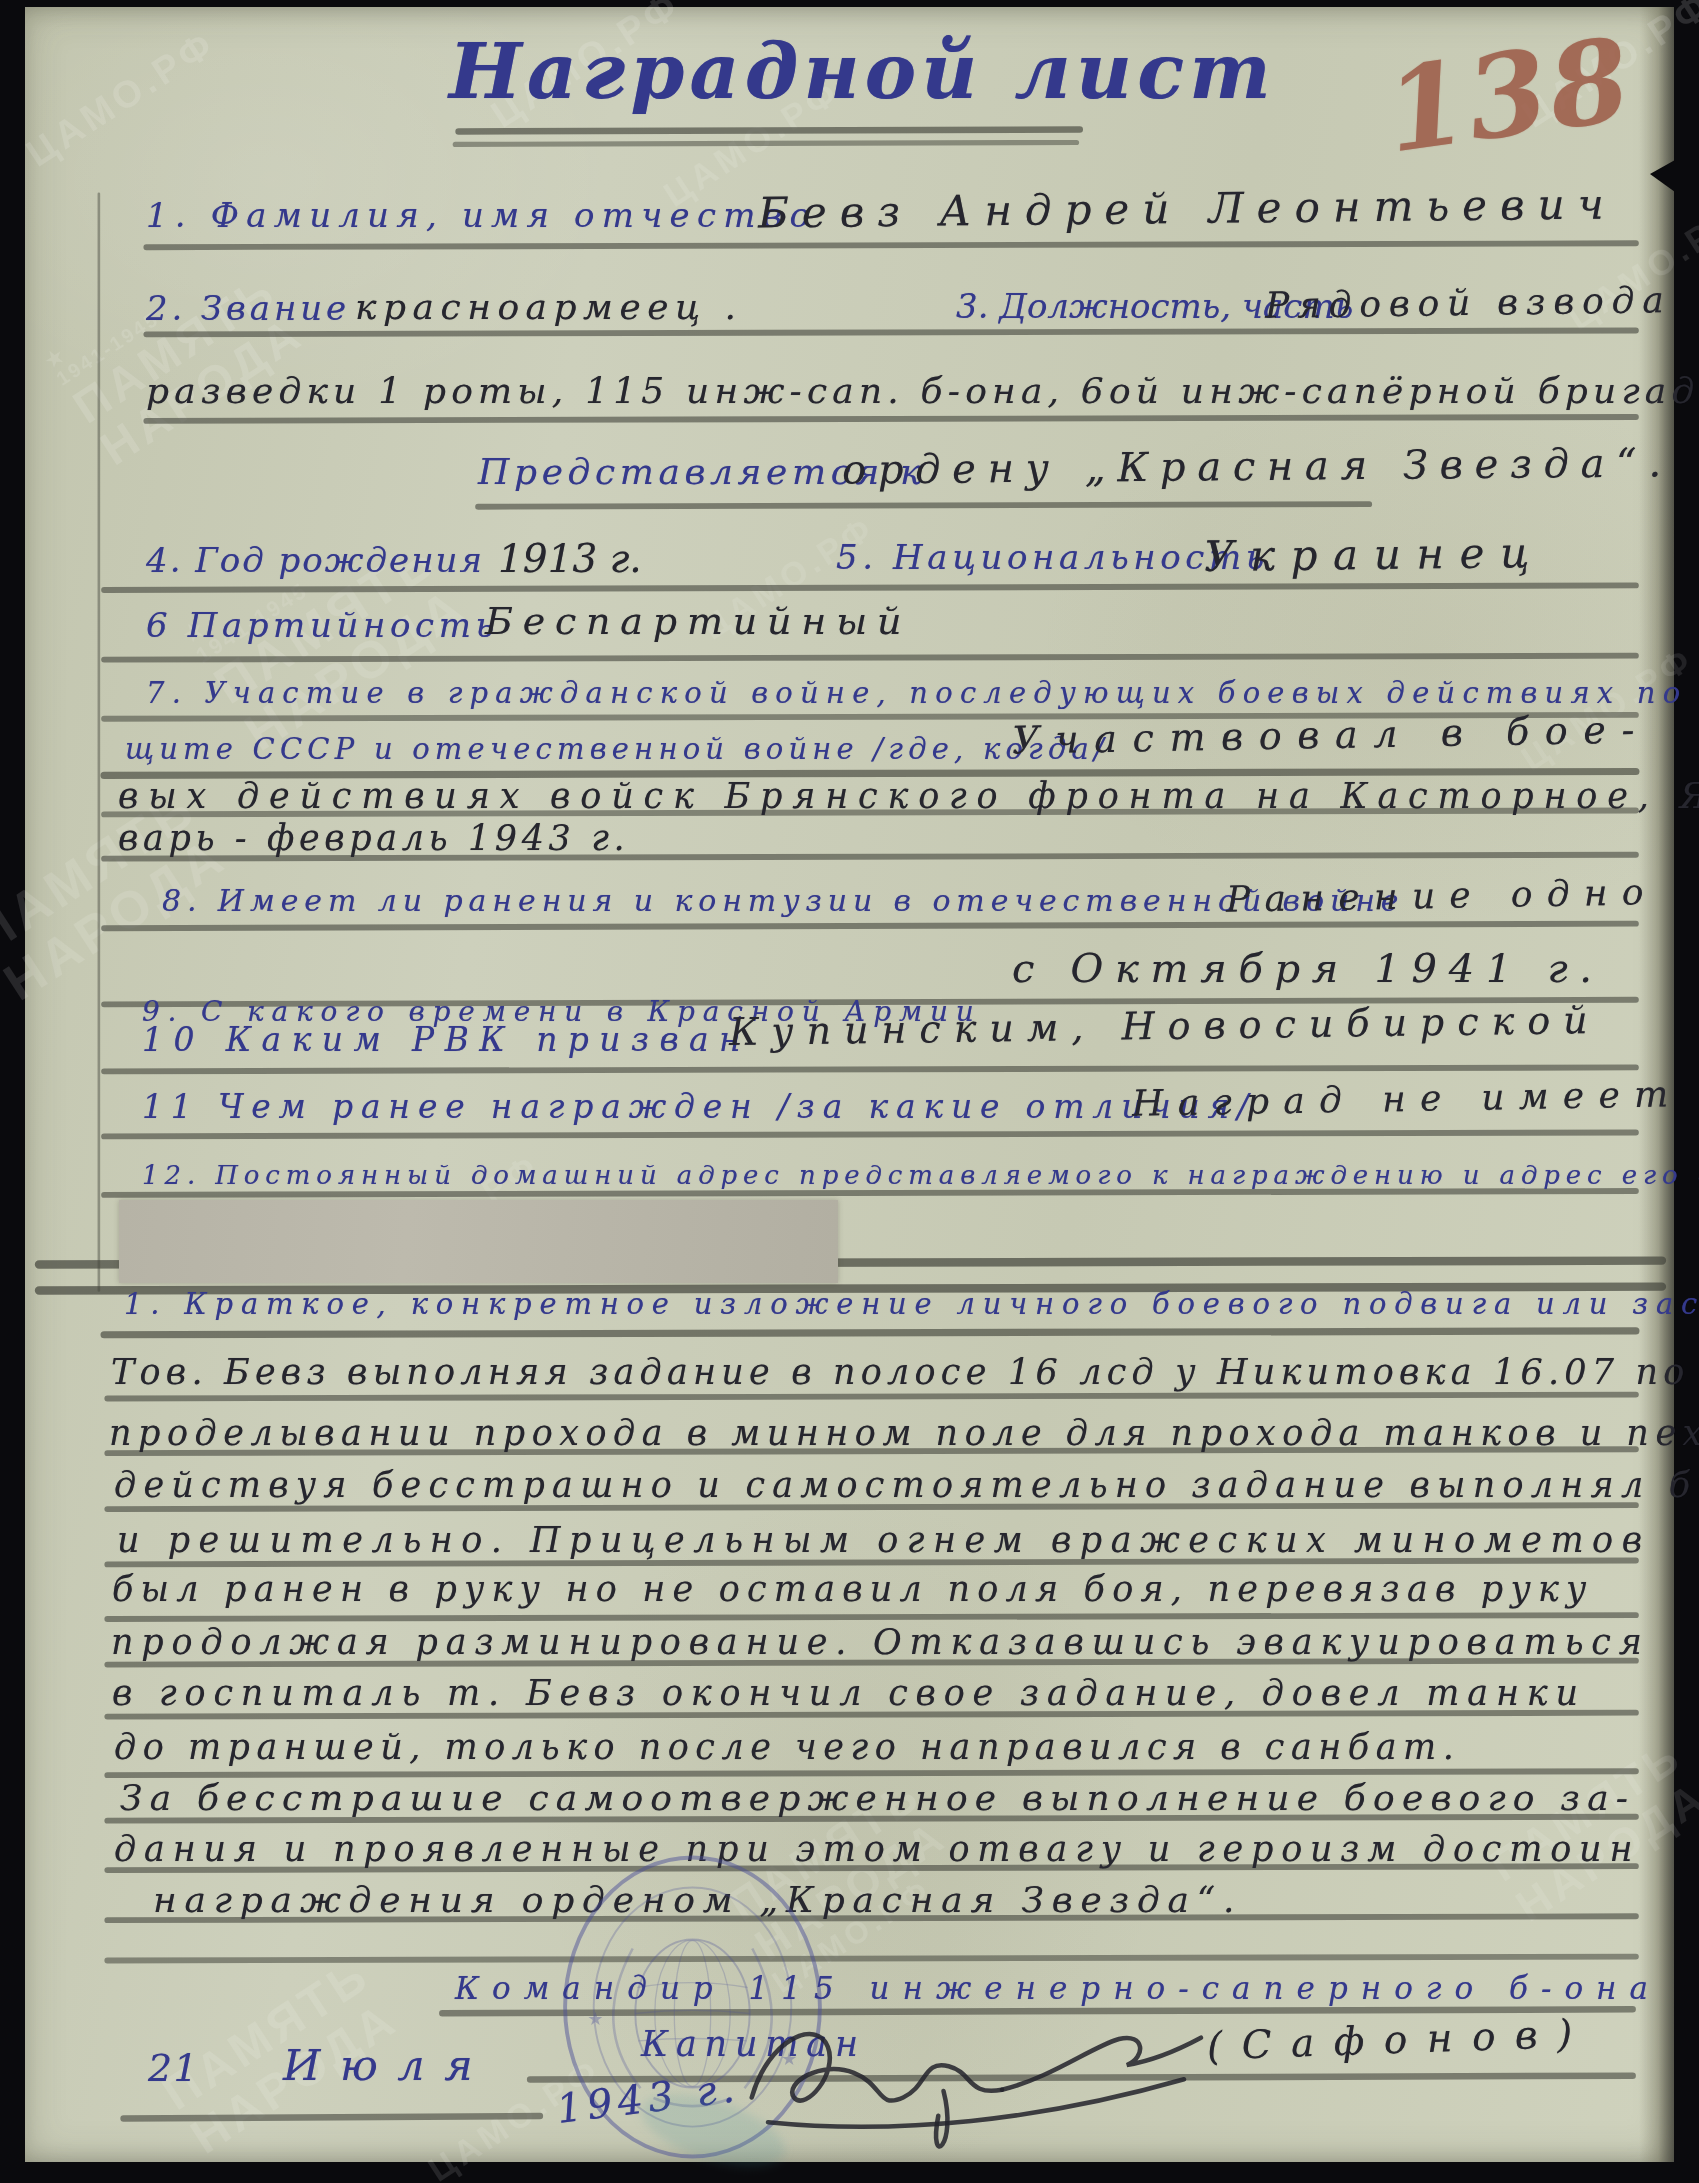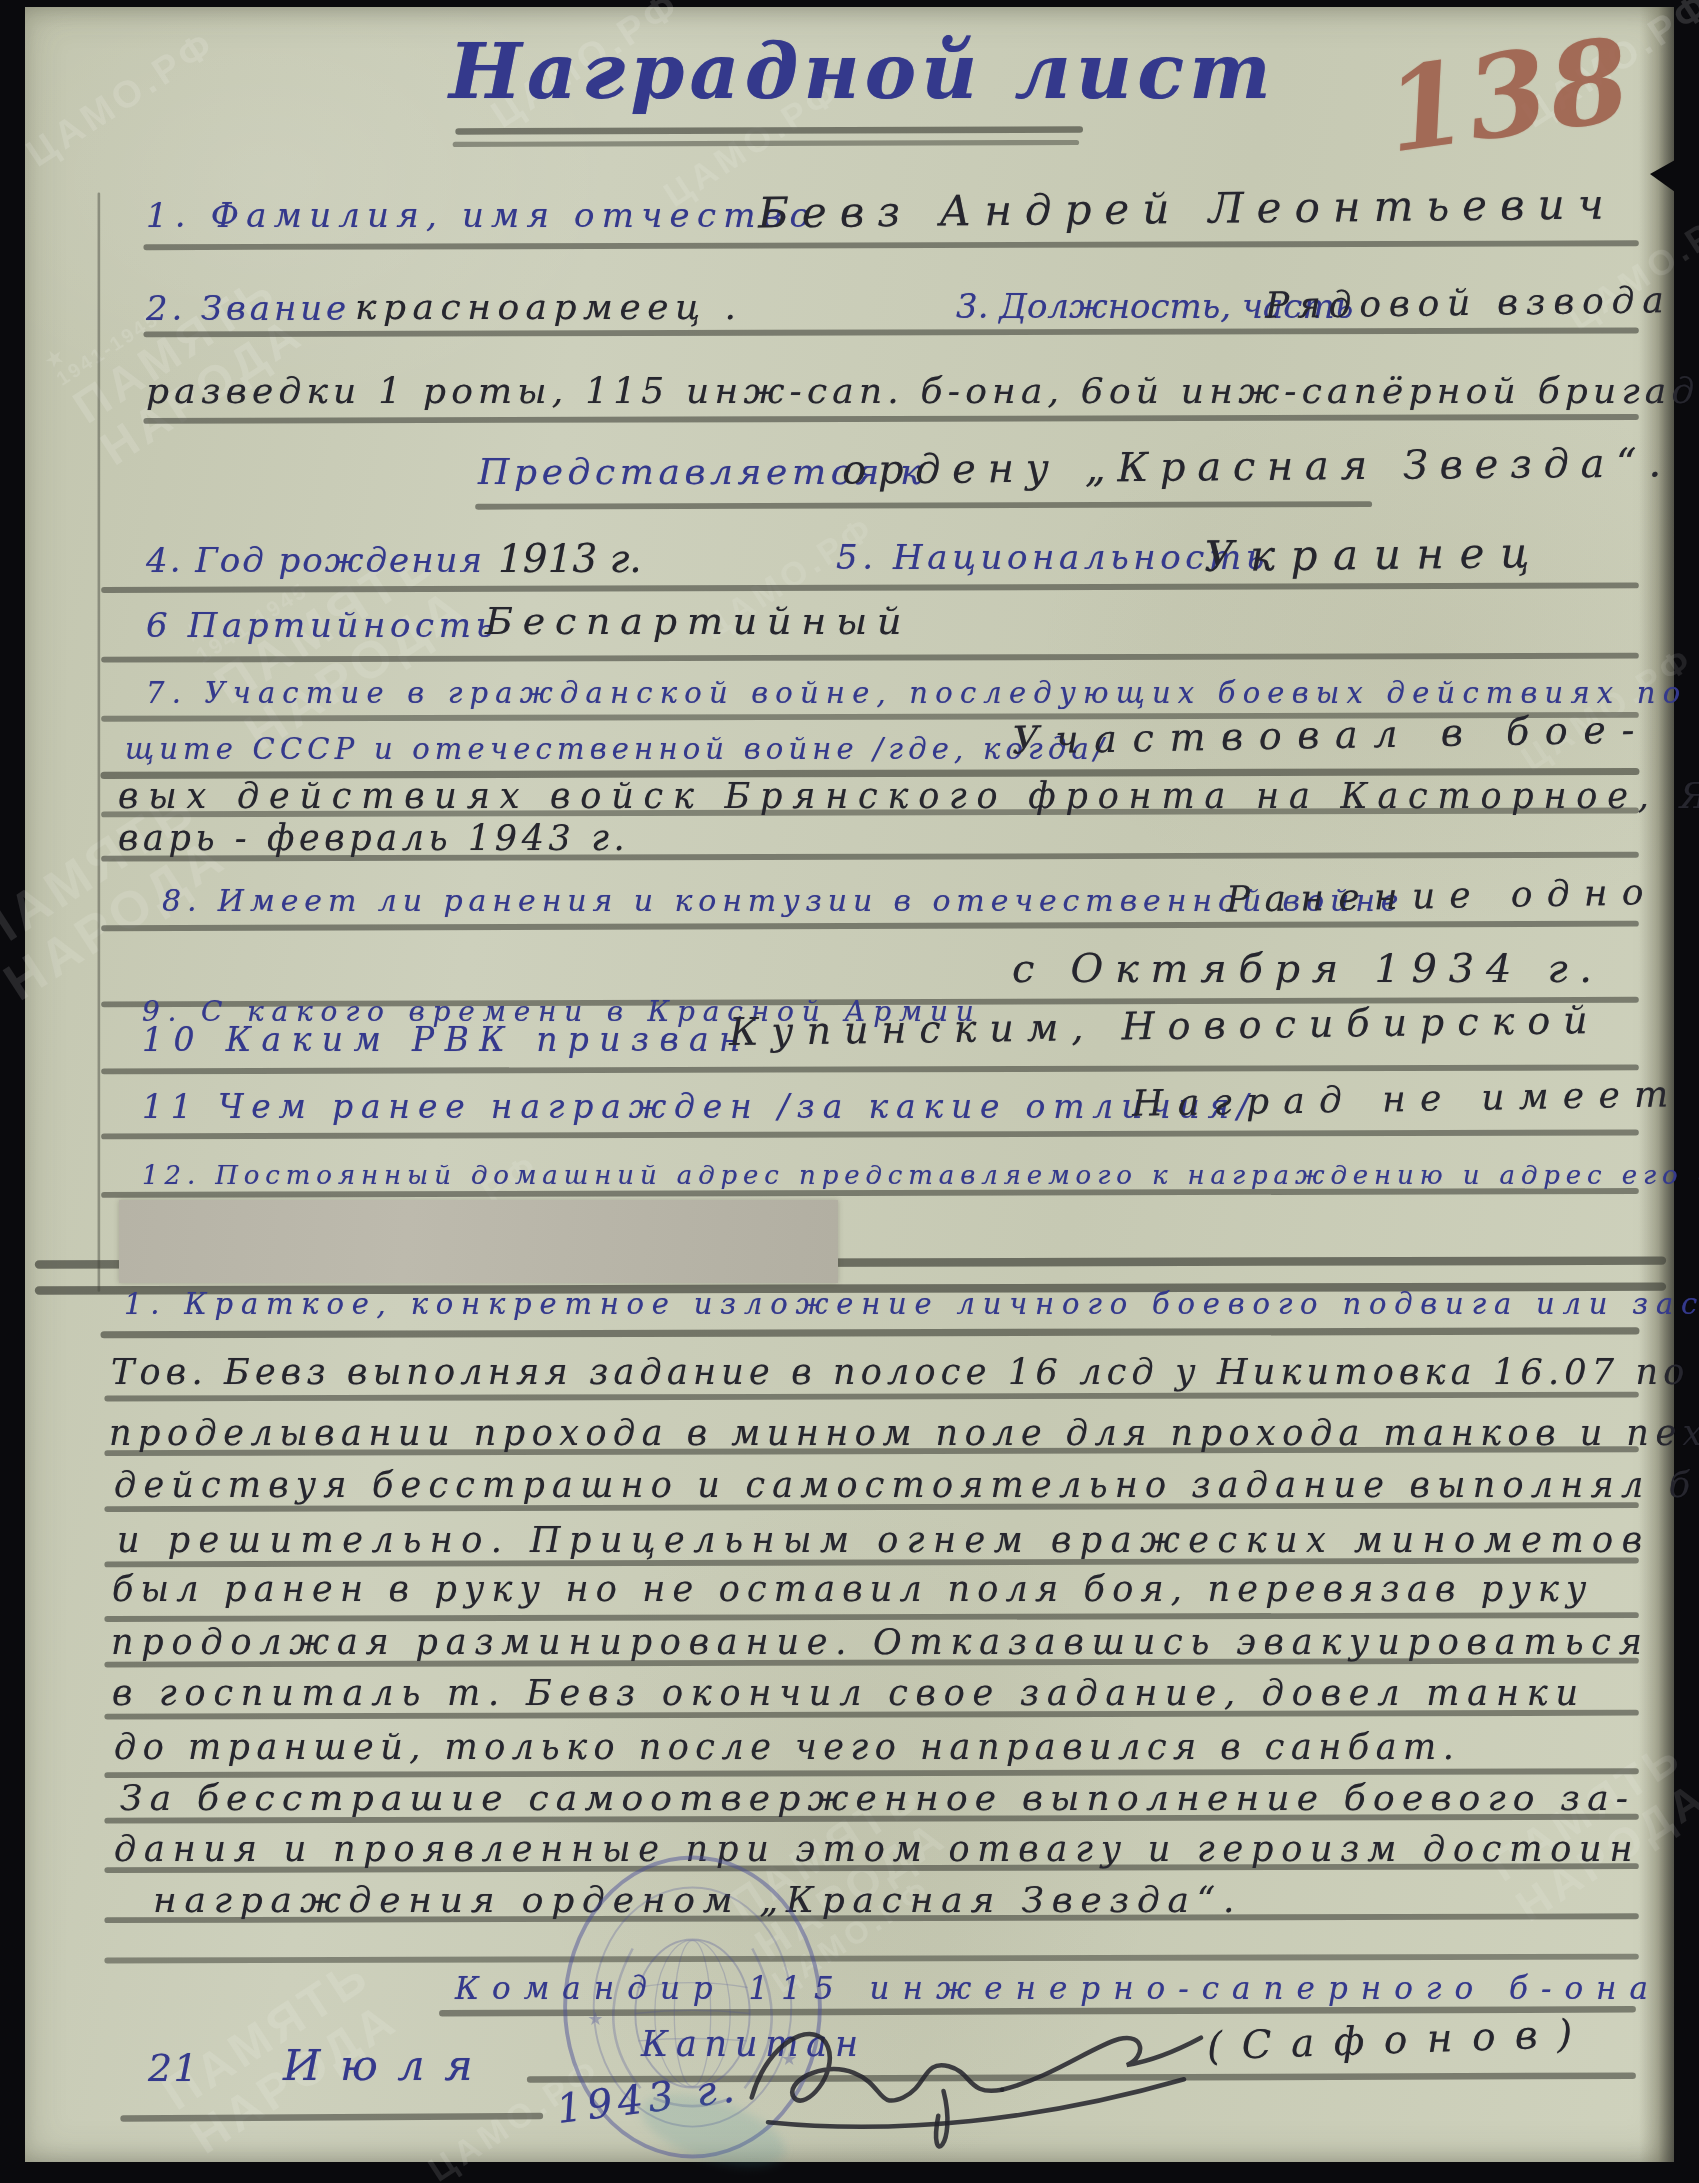--- a/index.html
+++ b/index.html
@@ -159,21 +159,21 @@
   <div class="hw ink-blue" style="left:146px;top:678px;font-size:29px;letter-spacing:7.2px;">7. Участие в гражданской войне, последующих боевых действиях по за-</div>
   <div class="hw ink-blue" style="left:125px;top:734px;font-size:29px;letter-spacing:5.2px;">щите СССР и отечественной войне /где, когда/</div>
   <div class="hw ink-dark" style="left:1012px;top:716px;font-size:38px;letter-spacing:15.6px;transform:rotate(-1deg);">Участвовал в бое-</div>
   <div class="hw ink-dark" style="left:118px;top:778px;font-size:35px;letter-spacing:9.8px;">вых действиях войск Брянского фронта на Касторное, Ян-</div>
   <div class="hw ink-dark" style="left:118px;top:820px;font-size:35px;letter-spacing:4.6px;">варь - февраль 1943 г.</div>
 
   <div class="hw ink-blue" style="left:146px;top:885px;font-size:30px;letter-spacing:5.9px;margin-left:16px;">8. Имеет ли ранения и контузии в отечественной войне</div>
   <div class="hw ink-dark" style="left:1226px;top:877px;font-size:36px;letter-spacing:14.3px;transform:rotate(-1deg);">Ранение одно</div>
 
   <div class="hw ink-blue" style="left:142px;top:955px;font-size:28px;letter-spacing:7.8px;margin-top:42px;">9. С какого времени в Красной Армии</div>
-  <div class="hw ink-dark" style="left:1012px;top:947px;font-size:40px;letter-spacing:11.7px;">с Октября 1934 г.</div>
+  <div class="hw ink-dark" style="left:1012px;top:947px;font-size:40px;letter-spacing:11.7px;">с Октября 1941 г.</div>
 
   <div class="hw ink-blue" style="left:142px;top:1023px;font-size:33px;letter-spacing:10.4px;">10 Каким РВК призван</div>
   <div class="hw ink-dark" style="left:729px;top:1007px;font-size:38px;letter-spacing:13px;transform:rotate(-0.8deg);">Купинским, Новосибирской</div>
 
   <div class="hw ink-blue" style="left:142px;top:1090px;font-size:33px;letter-spacing:7.8px;">11 Чем ранее награжден /за какие отличия/</div>
   <div class="hw ink-dark" style="left:1132px;top:1080px;font-size:36px;letter-spacing:14.3px;transform:rotate(-1deg);">Наград не имеет</div>
 
   <div class="hw ink-blue" style="left:142px;top:1162px;font-size:26px;letter-spacing:5.9px;">12. Постоянный домашний адрес представляемого к награждению и адрес его семьи</div>
 
   <div class="redaction" style="left:119px;top:1200px;width:719px;height:83px;"></div>

